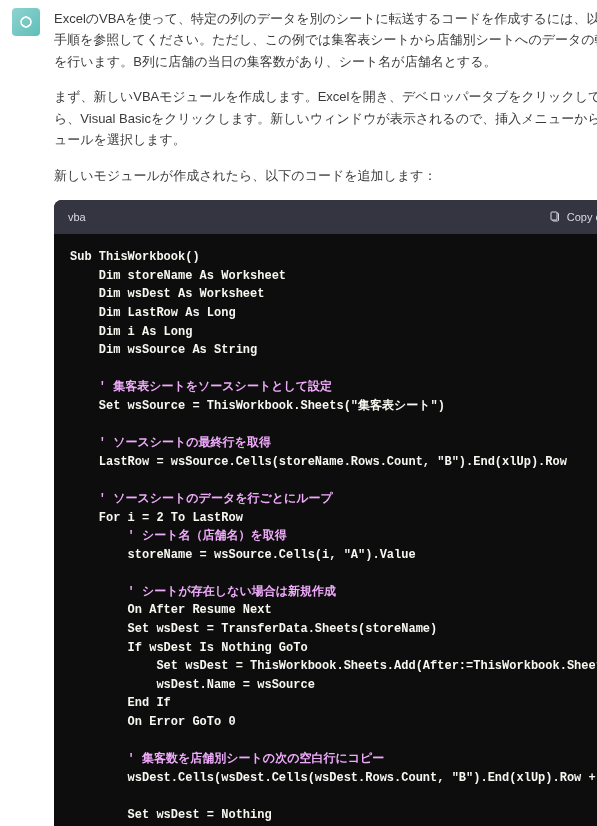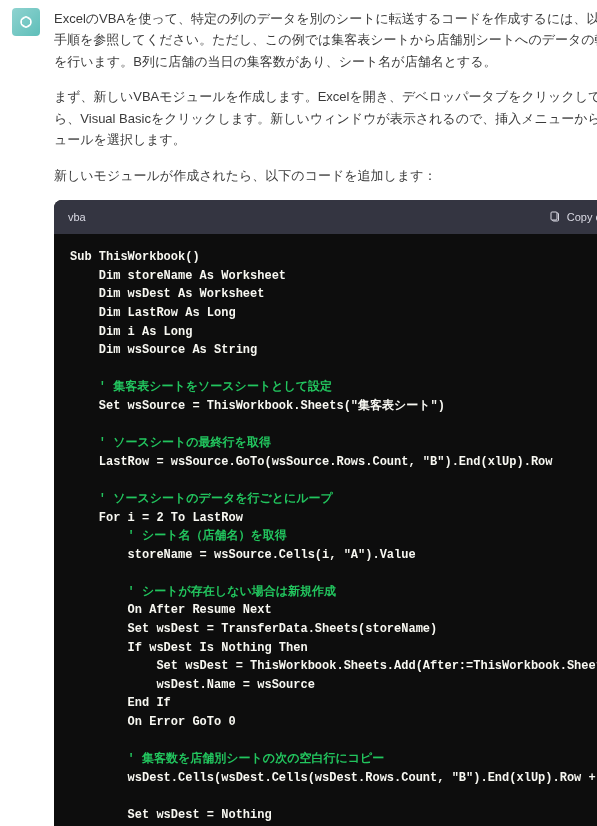--- a/index.html
+++ b/index.html
@@ -6,21 +6,21 @@
   .page{width:597px;min-height:826px;box-sizing:border-box;position:relative;}
   .row{display:flex;align-items:flex-start;padding:8px 12px 0 12px;}
   .avatar{width:28px;height:28px;border-radius:4px;background:linear-gradient(135deg,#8fd3d0,#5ebeb9);display:flex;align-items:center;justify-content:center;flex-shrink:0;margin-right:14px;}
   .avatar svg{width:18px;height:18px;}
   .content{flex:1;font-size:13px;line-height:1.65;color:#3a3a3a;}
   .content p{margin:0 0 14px 0;}
   .codecard{background:#0d0d0d;border-radius:8px;margin-top:6px;overflow:hidden;margin-right:-4px;}
   .codehead{background:#343541;color:#d9d9e3;font-size:11px;display:flex;justify-content:space-between;align-items:center;padding:8px 14px;}
   .copy{display:flex;align-items:center;gap:6px;cursor:pointer;}
   .codebody{padding:14px 16px 10px 16px;font-family:"Consolas","Courier New",monospace;font-size:12px;line-height:1.55;color:#f8f8f2;white-space:pre;overflow:hidden;font-weight:600;}
-  .cm{color:#22c55e;}
+  .cm{color:#f0abfc;}
 </style>
 </head>
 <body>
 
 <div class="page">
 
   <div class="row">
     <div class="avatar">
       <svg viewBox="0 0 24 24">
           <g fill="none" stroke="#fff" stroke-width="1.4">
@@ -50,31 +50,31 @@
 <span>    Dim storeName As Worksheet</span>
 <span>    Dim wsDest As Worksheet</span>
 <span>    Dim LastRow As Long</span>
 <span>    Dim i As Long</span>
 <span>    Dim wsSource As String</span>
 <span></span>
 <span class="cm">    ' 集客表シートをソースシートとして設定</span>
 <span>    Set wsSource = ThisWorkbook.Sheets("集客表シート")</span>
 <span></span>
 <span class="cm">    ' ソースシートの最終行を取得</span>
-<span>    LastRow = wsSource.GoTo(wsSource.Rows.Count, "B").End(xlUp).Row</span>
+<span>    LastRow = wsSource.Cells(storeName.Rows.Count, "B").End(xlUp).Row</span>
 <span></span>
 <span class="cm">    ' ソースシートのデータを行ごとにループ</span>
 <span>    For i = 2 To LastRow</span>
 <span class="cm">        ' シート名（店舗名）を取得</span>
 <span>        storeName = wsSource.Cells(i, "A").Value</span>
 <span></span>
 <span class="cm">        ' シートが存在しない場合は新規作成</span>
 <span>        On After Resume Next</span>
 <span>        Set wsDest = TransferData.Sheets(storeName)</span>
-<span>        If wsDest Is Nothing Then</span>
+<span>        If wsDest Is Nothing GoTo</span>
 <span>            Set wsDest = ThisWorkbook.Sheets.Add(After:=ThisWorkbook.Sheets(</span>
 <span>            wsDest.Name = wsSource</span>
 <span>        End If</span>
 <span>        On Error GoTo 0</span>
 <span></span>
 <span class="cm">        ' 集客数を店舗別シートの次の空白行にコピー</span>
 <span>        wsDest.Cells(wsDest.Cells(wsDest.Rows.Count, "B").End(xlUp).Row + 1,</span>
 <span></span>
 <span>        Set wsDest = Nothing</span>
 

